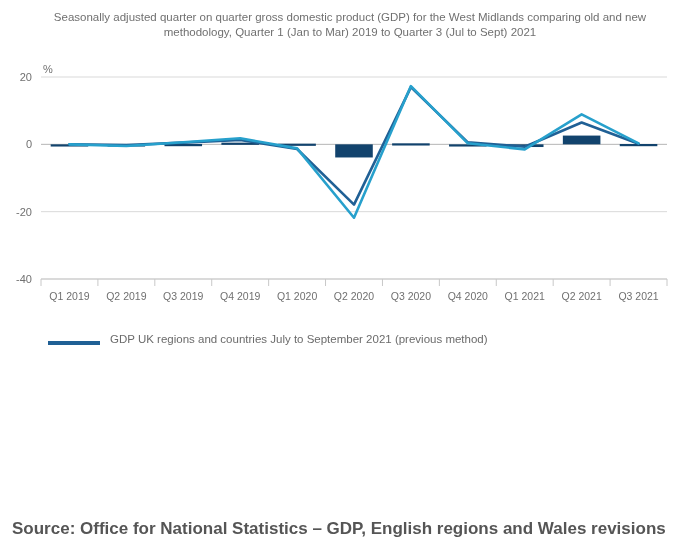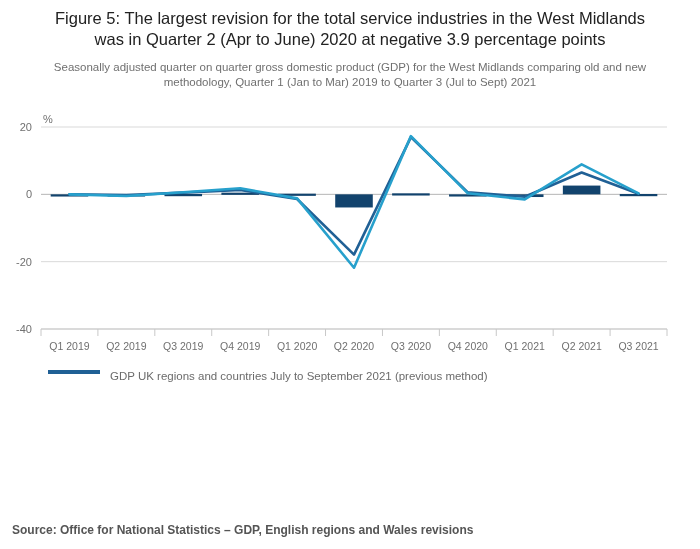--- a/index.html
+++ b/index.html
@@ -62,21 +62,21 @@
   }
   .gridline { stroke: #d9d9d9; stroke-width: 1; }
   .zeroline { stroke: #b5b5b5; stroke-width: 1; }
   .tickmark { stroke: #c8c8c8; stroke-width: 1; }
   .legend {
     margin: 14px 0 0 0;
     padding-left: 48px;
   }
   .legend-row {
     display: flex;
-    align-items: flex-start;
+    align-items: flex-end;
     height: 25px;
   }
   .legend-key {
     width: 56px;
     flex: 0 0 56px;
     display: flex;
     align-items: center;
     justify-content: flex-start;
   }
   .legend-line {
@@ -95,31 +95,30 @@
   .legend-label {
     font-size: 11.5px;
     color: #6b6b6b;
     padding-left: 6px;
     white-space: nowrap;
   }
   .source {
     position: absolute;
     left: 12px;
     bottom: 20px;
-    font-size: 12px;
+    font-size: 17px;
     font-weight: bold;
     color: #555555;
   }
 </style>
 </head>
 <body>
 
 <div class="figure">
 
-  <div class="title">Figure 5: The largest revision for the total service industries in the West Midlands was in Quarter 2 (Apr to June) 2020 at negative 3.9 percentage points</div>
   <div class="subtitle">Seasonally adjusted quarter on quarter gross domestic product (GDP) for the West Midlands comparing old and new methodology, Quarter 1 (Jan to Mar) 2019 to Quarter 3 (Jul to Sept) 2021</div>
 
   <div class="chart-wrap">
     <svg class="chart" id="chart-svg" width="700" height="250" viewBox="0 0 700 250">
         <text x="43" y="17" class="unit-label">%</text>
         <line x1="41" y1="21" x2="667" y2="21" class="gridline"></line>
         <text x="32" y="25" text-anchor="end" class="axis-label-y">20</text>
         <line x1="41" y1="88.33333333333333" x2="667" y2="88.33333333333333" class="zeroline"></line>
         <text x="32" y="92.33333333333333" text-anchor="end" class="axis-label-y">0</text>
         <line x1="41" y1="155.66666666666666" x2="667" y2="155.66666666666666" class="gridline"></line>

